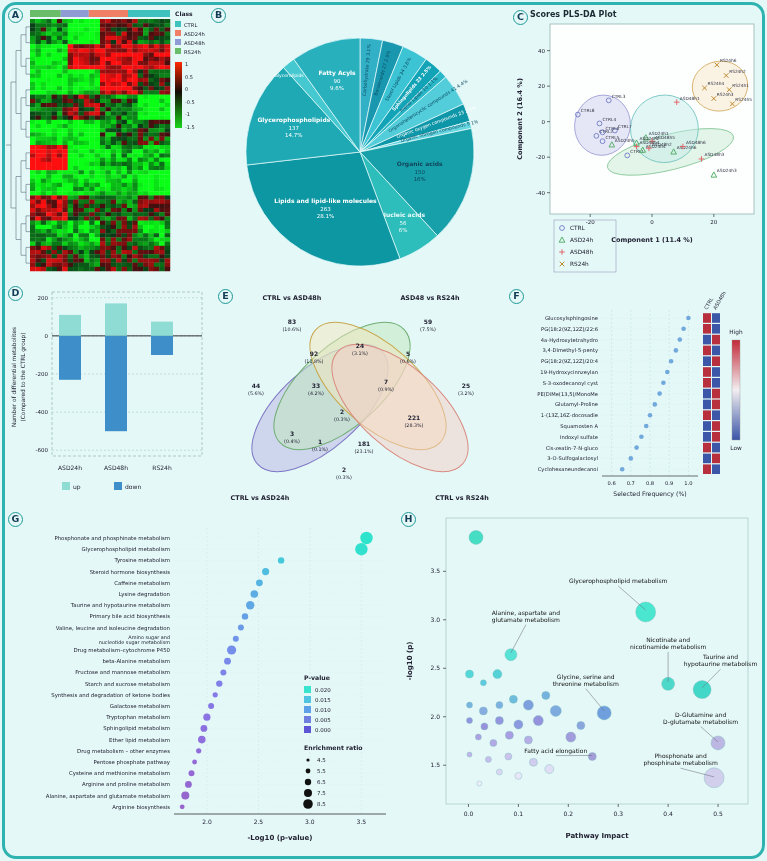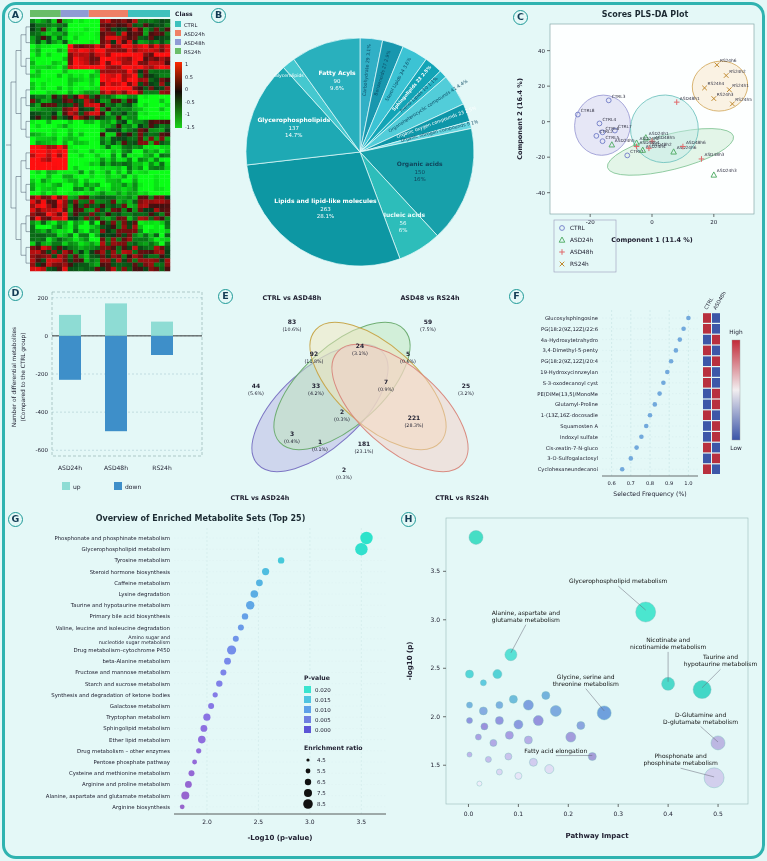--- a/index.html
+++ b/index.html
@@ -2,39 +2,38 @@
 <html><head>
 <meta charset="utf-8">
 <style>
   *{margin:0;padding:0;box-sizing:border-box}
   html,body{width:767px;height:861px}
   body{background:#e4f8f7;font-family:"DejaVu Sans",sans-serif;position:relative;overflow:hidden}
   #fig{position:absolute;inset:0}
   .frame{position:absolute;inset:2px;border:3px solid #2fb3b0;border-radius:14px;pointer-events:none}
   .panel-label{position:absolute;width:15px;height:15px;border:1.6px solid #1f9a98;border-radius:50%;color:#143c55;font-size:9.5px;font-weight:bold;text-align:center;line-height:12.5px;z-index:5}
   svg.abs{position:absolute}
-  .ptitle{position:absolute;font-size:8px;font-weight:bold;color:#1c2b33;text-align:center;z-index:4}
+  .ptitle{position:absolute;font-size:8px;font-weight:bold;color:#1c2b33;z-index:4}
 </style>
 </head>
 <body>
 
 <div id="fig">
   <div class="frame"></div>
 
   <div class="panel-label" style="left:8px;top:8px">A</div>
   <div class="panel-label" style="left:211px;top:8px">B</div>
   <div class="panel-label" style="left:513px;top:10px">C</div>
   <div class="panel-label" style="left:8px;top:286px">D</div>
   <div class="panel-label" style="left:218px;top:289px">E</div>
   <div class="panel-label" style="left:509px;top:289px">F</div>
   <div class="panel-label" style="left:8px;top:512px">G</div>
   <div class="panel-label" style="left:401px;top:512px">H</div>
 
   <div class="ptitle" style="left:530px;top:10px;width:230px">Scores PLS-DA Plot</div>
-  <div class="ptitle" style="left:28px;top:514px;width:345px">Overview of Enriched Metabolite Sets (Top 25)</div>
 
   <svg id="svgA" class="abs" style="left:4px;top:4px" width="204" height="276">
       <g>
         <rect x="26" y="6" width="30.8" height="7" fill="#69bd68"></rect>
         <rect x="56.8" y="6" width="28" height="7" fill="#8f9bd5"></rect>
         <rect x="84.8" y="6" width="39.2" height="7" fill="#ef8066"></rect>
         <rect x="124" y="6" width="42" height="7" fill="#3fc1bd"></rect>
       </g>
       <g>
         <rect x="26.0" y="15.0" width="5.63" height="4.45" fill="rgb(10,139,22)"></rect>

